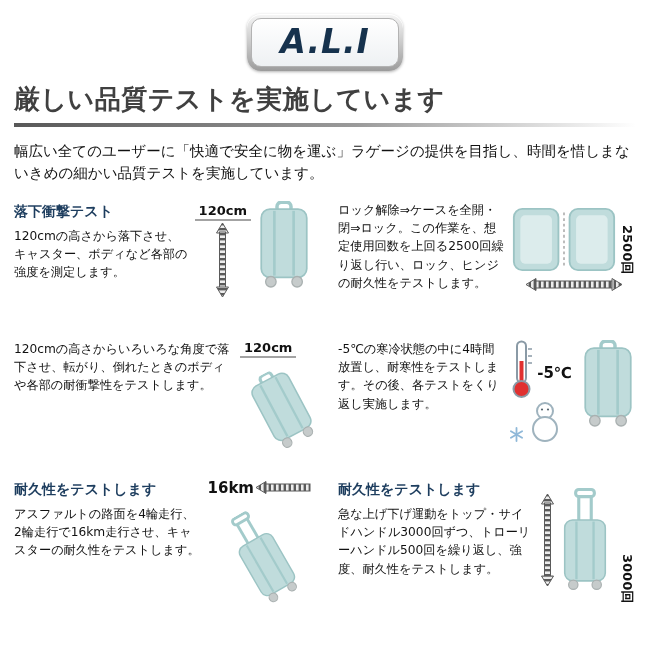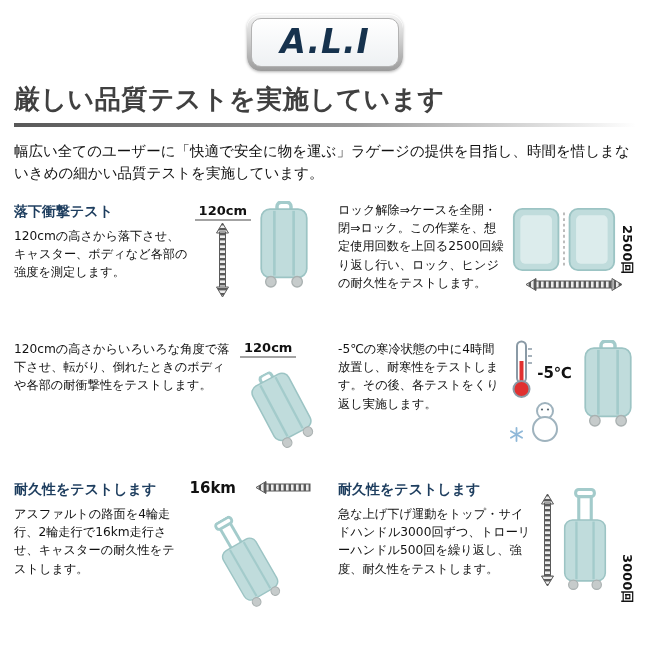--- a/index.html
+++ b/index.html
@@ -39,21 +39,21 @@
   .v-col{display:flex;flex-direction:column;align-items:center;margin-right:5px;margin-top:2px;gap:2px;}
   .illus-open{flex-direction:column;align-items:center;margin-top:4px;gap:4px;}
   .open-wrap{display:flex;align-items:flex-end;}
   .tumble-col{display:flex;flex-direction:column;align-items:flex-start;}
   .tumble-col .tilt{margin:10px 0 0 22px;transform:rotate(-28deg);transform-origin:50% 60%;}
   .cold-left{display:flex;flex-direction:column;margin-right:8px;}
   .thermo-row{display:flex;align-items:flex-start;gap:4px;}
   .cold-label{font-size:15px;margin-top:24px;}
   .snow-row{display:flex;align-items:flex-end;gap:2px;margin-top:2px;}
   .caster-col{display:flex;flex-direction:column;}
-  .caster-top{display:flex;align-items:center;gap:20px;}
+  .caster-top{display:flex;align-items:center;gap:2px;}
   .km-label{font-size:15px;}
   .tilt-roll{margin:4px 0 0 30px;transform:rotate(-30deg);transform-origin:50% 50%;}
   .illus-handle{align-items:center;gap:6px;margin-top:-2px;}
 </style>
 </head>
 <body>
 
 <svg width="0" height="0" style="position:absolute">
   <defs>
     <pattern id="hatchH" width="5" height="5" patternUnits="userSpaceOnUse">

